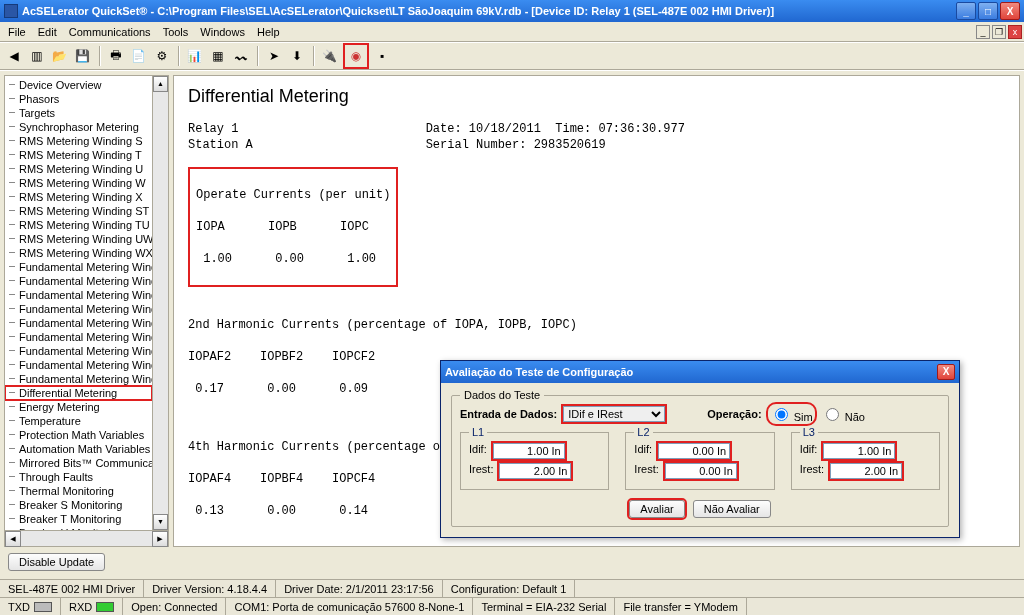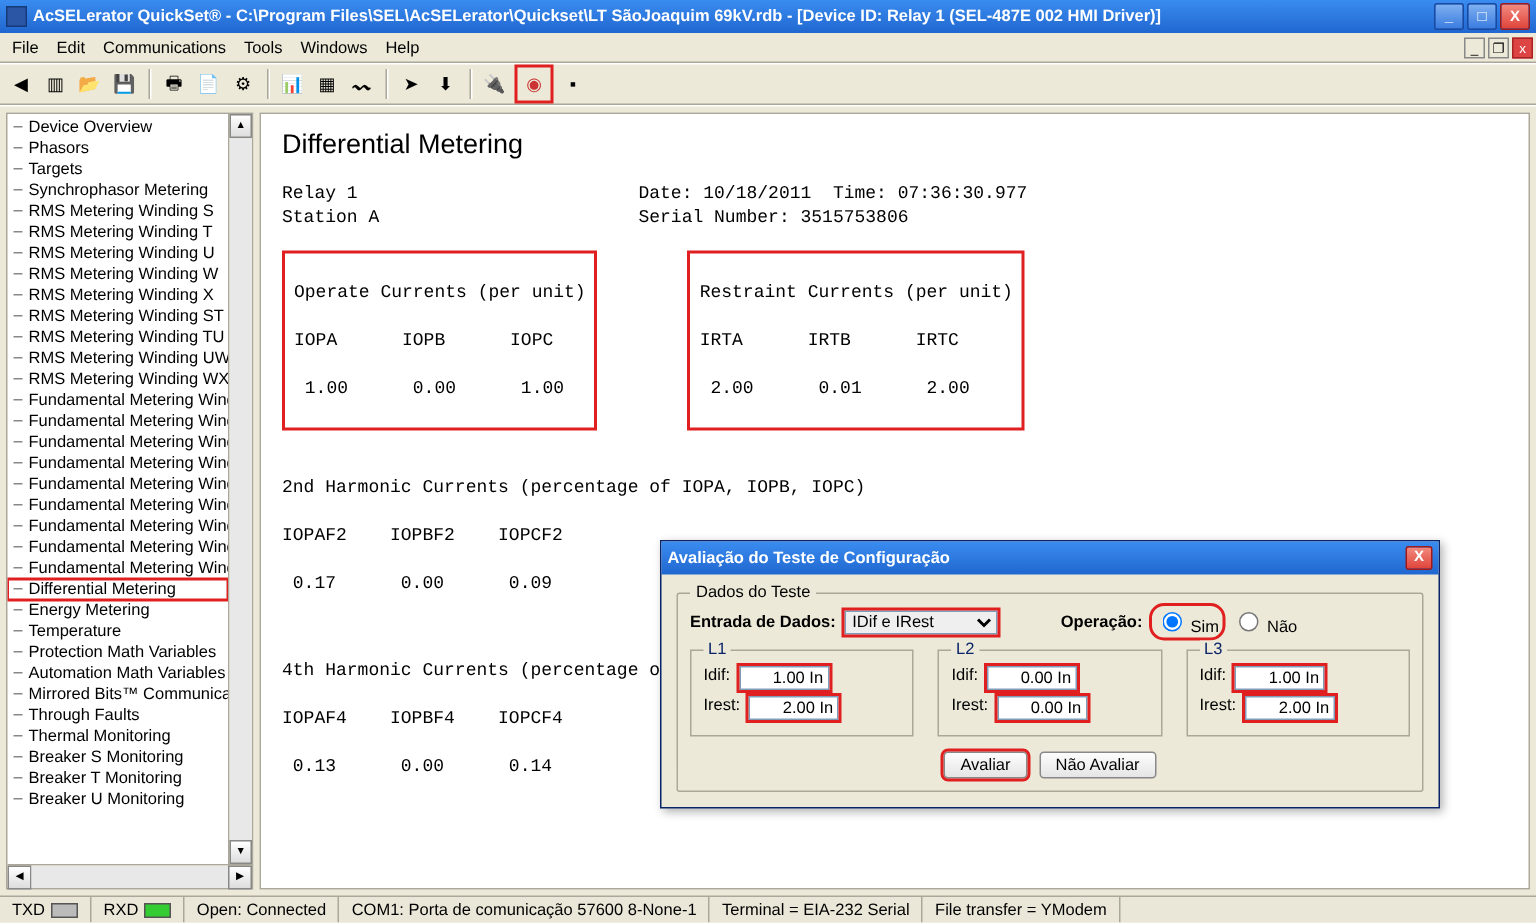--- a/index.html
+++ b/index.html
@@ -72,21 +72,21 @@
   .gbox > .glabel { position:absolute; top:-7px; left:8px; background:#ece9d8; padding:0 4px; font-size:11px; }
   .form-row { display:flex; align-items:center; gap:6px; margin-bottom:8px; font-size:11px;}
   .form-row .bold { font-weight:bold; }
   select.combo { width:102px; font-size:11px; border:1px solid #7f9db9;}
   .combo-red { outline:2px solid #e02020; }
   .radio-red { outline:2px solid #e02020; padding:1px 2px; border-radius:8px;}
   .phase-row { display:flex; gap:16px; }
   .phase-group { flex:1; border:1px solid #aca899; padding:6px 8px; position:relative;}
   .phase-group .glabel { position:absolute; top:-7px; left:8px; background:#ece9d8; padding:0 3px; color:#0a246a; font-size:11px;}
   .field-row { display:flex; align-items:flex-start; gap:6px; margin:4px 0; font-size:11px;}
-  .tinput { width:60px; text-align:right; border:1px solid #7f9db9; padding:1px 3px; font-size:11px; background:#fff;}
+  .tinput { width:72px; text-align:right; border:1px solid #7f9db9; padding:1px 3px; font-size:11px; background:#fff;}
   .tinput-red { outline:2px solid #e02020; }
   .dlg-buttons { display:flex; justify-content:center; gap:8px; margin-top:10px;}
   .dlg-buttons .btn3d.red { outline:2px solid #e02020;}
 </style>
 </head>
 <body>
 
 <div class="app">
 
   <div class="titlebar">
@@ -190,34 +190,29 @@
         <div class="tree-sb-btn" style="width:16px">▶</div>
       </div>
     </div>
 
     <div class="splitter"></div>
 
     <div class="main-pane">
       <h2>Differential Metering</h2>
 
       <div class="mono">Relay 1                          Date: 10/18/2011  Time: 07:36:30.977</div>
-      <div class="mono">Station A                        Serial Number: 3515753806</div>
+      <div class="mono">Station A                        Serial Number: 2983520619</div>
       <div style="height:14px"></div>
 
       <div class="inline-blocks">
         <div class="boxred mono">
 <span>Operate Currents (per unit)</span>
 <br><span>IOPA      IOPB      IOPC</span>
 <br><span> 1.00      0.00      1.00</span>
         </div>
-        <div class="boxred mono">
-<span>Restraint Currents (per unit)</span>
-<br><span>IRTA      IRTB      IRTC</span>
-<br><span> 2.00      0.01      2.00</span>
-        </div>
       </div>
 
       <div class="mono">
 <span>2nd Harmonic Currents (percentage of IOPA, IOPB, IOPC)</span>
 <br><span>IOPAF2    IOPBF2    IOPCF2</span>
 <br><span> 0.17      0.00      0.09</span>
       </div>
       <div style="height:10px"></div>
       <div class="mono">
 <span>4th Harmonic Currents (percentage of IOPA, IOPB, IOPC)</span>
@@ -227,21 +222,30 @@
       <div style="height:10px"></div>
       <div class="mono">
 
 <br>
 <br>
       </div>
 
     </div>
   </div>
 
-
+  <div class="disable-upd-wrap">
+    <button class="btn3d">Disable Update</button>
+  </div>
+
+  <div class="statusbar">
+    <div class="cell">SEL-487E 002 HMI Driver</div>
+    <div class="cell">Driver Version: 4.18.4.4</div>
+    <div class="cell">Driver Date: 2/1/2011 23:17:56</div>
+    <div class="cell">Configuration: Default 1</div>
+  </div>
   <div class="statusbar">
     <div class="cell">
       <span>TXD</span>
         <span class="led off"></span>
     </div>
     <div class="cell">
       <span>RXD</span>
         <span class="led on"></span>
     </div>
     <div class="cell">Open: Connected</div>

